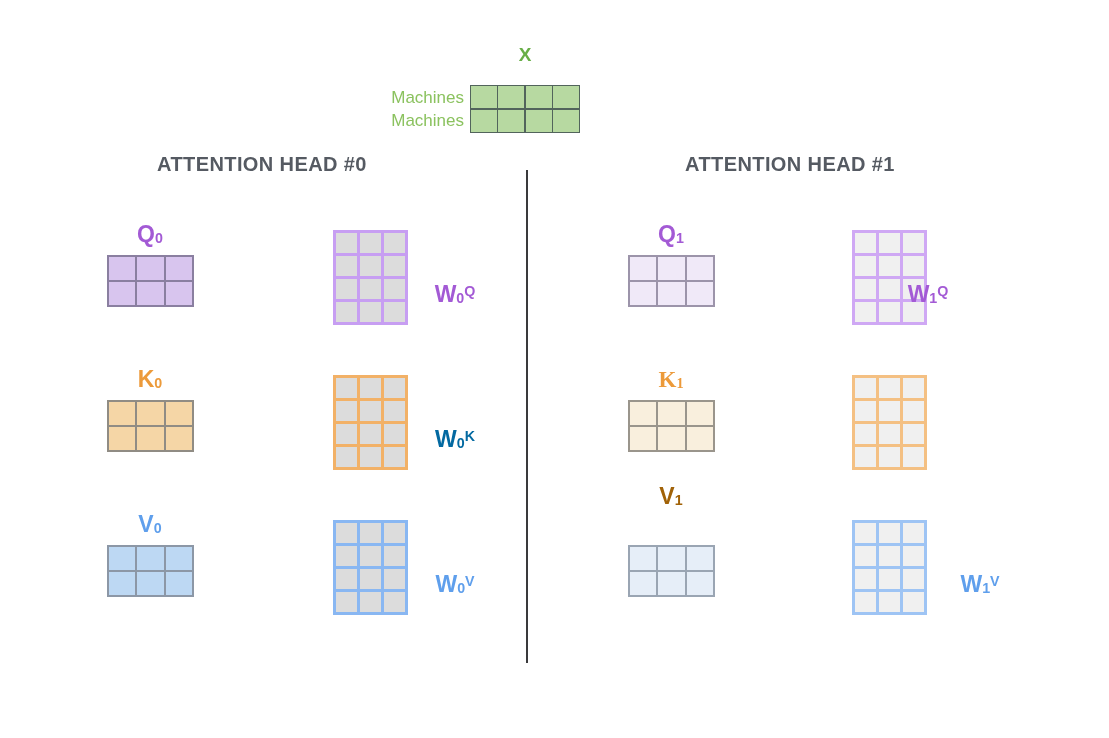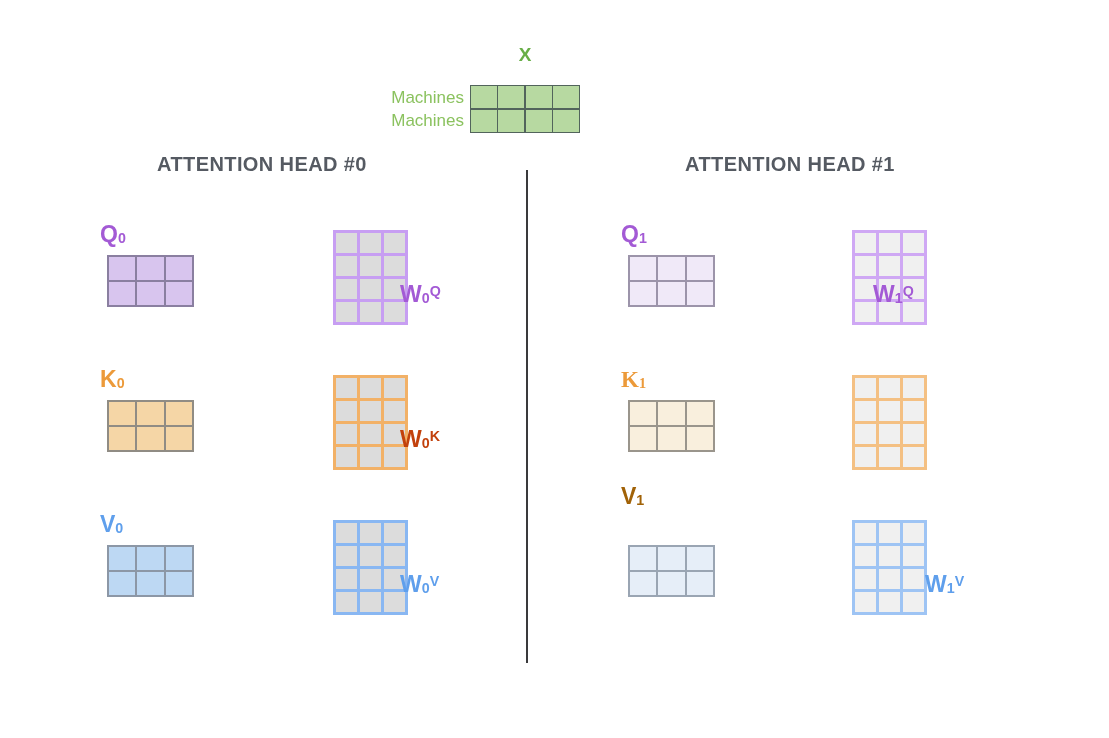--- a/index.html
+++ b/index.html
@@ -33,25 +33,25 @@
     background:var(--line);
     border:var(--lw) solid var(--line);
     gap:var(--lw);
   }
   .matrix .cell{background:var(--fill);}
   .matrix.input-size{width:110px;height:48px;}
   .matrix.small{width:87px;height:52px;}
   .matrix.weight{width:75px;height:95px;}
   
   .qkv-label{
-    width:100px;
+    width:100px;text-align:center;
     font-size:23px;font-weight:bold;line-height:27px;
   }
   .weight-label{
-    width:110px;
+    width:110px;text-align:center;
     font-size:23px;font-weight:bold;line-height:27px;
   }
   sub{font-size:0.62em;vertical-align:-0.1em;}
   sup{font-size:0.62em;vertical-align:0.42em;}
 </style>
 </head>
 <body>
 
 <div id="canvas">
 
@@ -126,21 +126,21 @@
       <div class="cell"></div>
       <div class="cell"></div>
       <div class="cell"></div>
       <div class="cell"></div>
       <div class="cell"></div>
       <div class="cell"></div>
       <div class="cell"></div>
       <div class="cell"></div>
       <div class="cell"></div>
     </div>
-  <div class="abs weight-label" style="left: 400px; top: 423px; color: #c2410c;">
+  <div class="abs weight-label" style="left: 400px; top: 423px; color: #0369a1;">
     <span>W</span><sub>0</sub><sup>K</sup>
   </div>
 
   <div class="abs qkv-label" style="left: 100px; top: 511px; color: rgb(95, 159, 236);">
     <span>V</span><sub>0</sub>
   </div>
   <div class="abs matrix small" style="left: 107px; top: 545px; --fill: #bdd8f3; --line: #8c97a6; --lw: 2px; grid-template-columns: repeat(3, 1fr); grid-template-rows: repeat(2, 1fr);">
       <div class="cell"></div>
       <div class="cell"></div>
       <div class="cell"></div>

